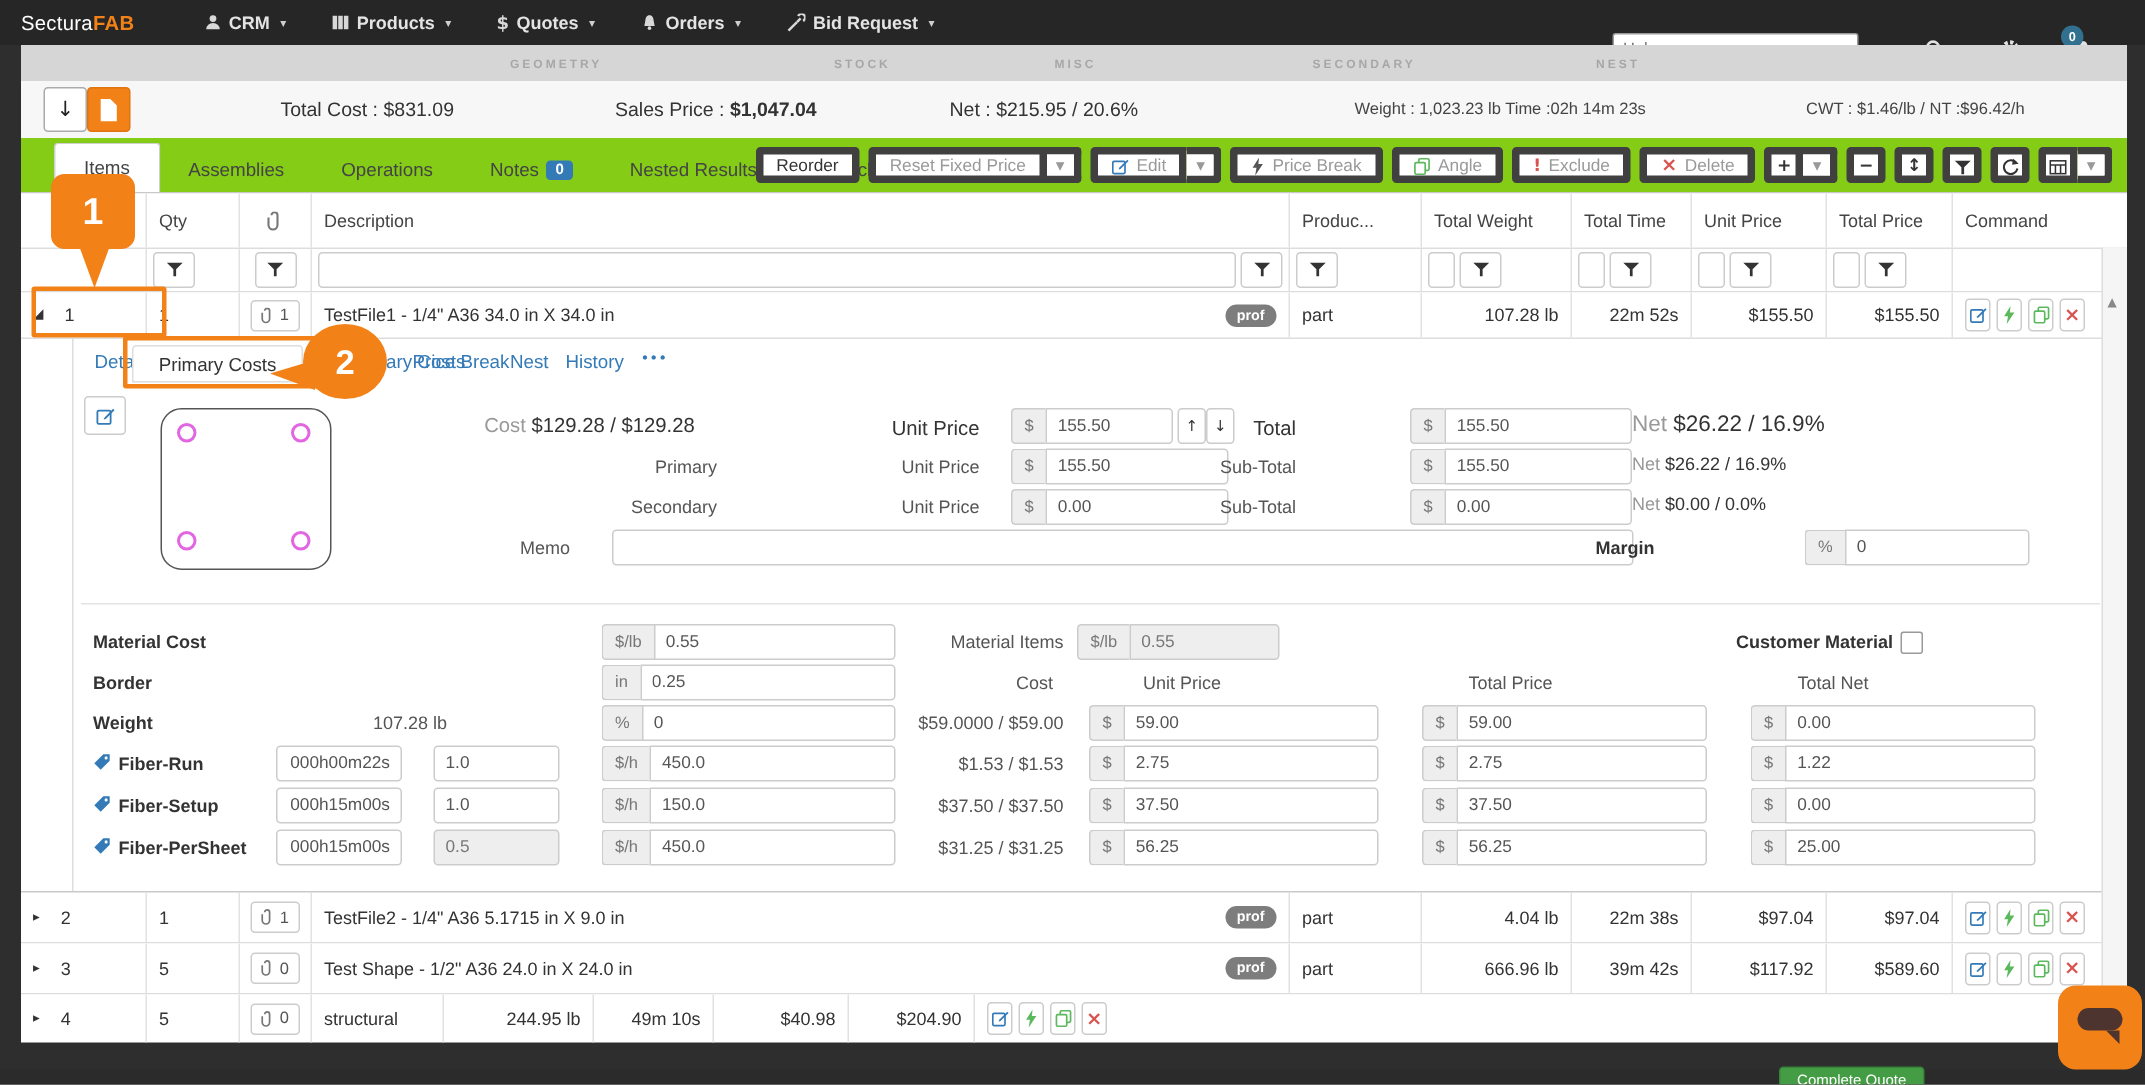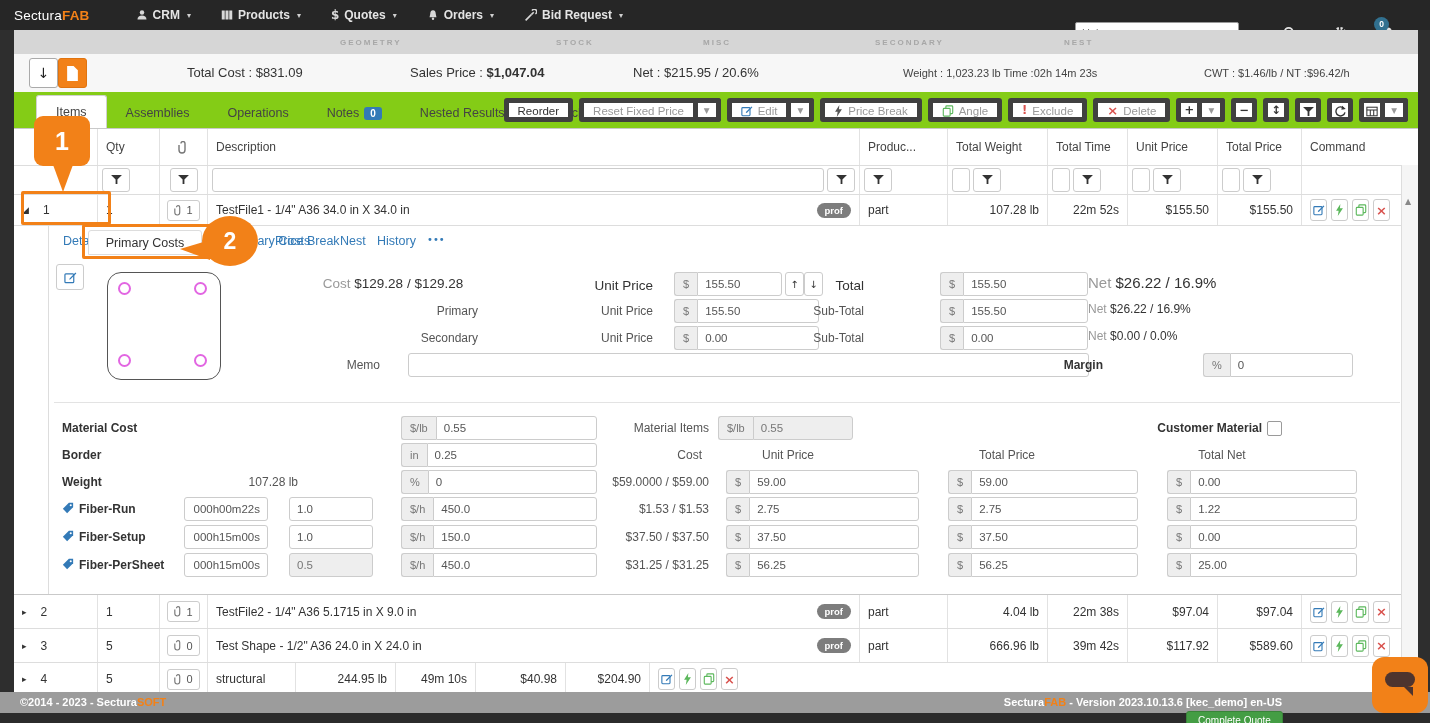--- a/index.html
+++ b/index.html
@@ -860,24 +860,20 @@
     <div class="ann-box" style="left:7px;top:161px;width:84px;height:28px"></div>
     <div class="balloon b1">
         <span>1</span>
       </div>
     <div class="ann-box" style="left:68px;top:194px;width:124px;height:29px"></div>
     <div class="balloon b2">
         <span>2</span>
       </div>
   </div>
 
-  <div class="footer-gray">
-    <span class="copyright"><span>©2014 - 2023 - Sectura</span><span class="suffix">SOFT</span></span>
-    <span class="version"><span>Sectura</span><span class="suffix">FAB</span><span> - Version 2023.10.13.6 [kec_demo] en-US</span></span>
-  </div>
   <div class="footer-dark"></div>
   <div class="complete-btn">
       <span>Complete Quote</span>
     </div>
 
   <div class="chat">
     <span class="pill"></span>
     <span class="tail"></span>
   </div>
 

